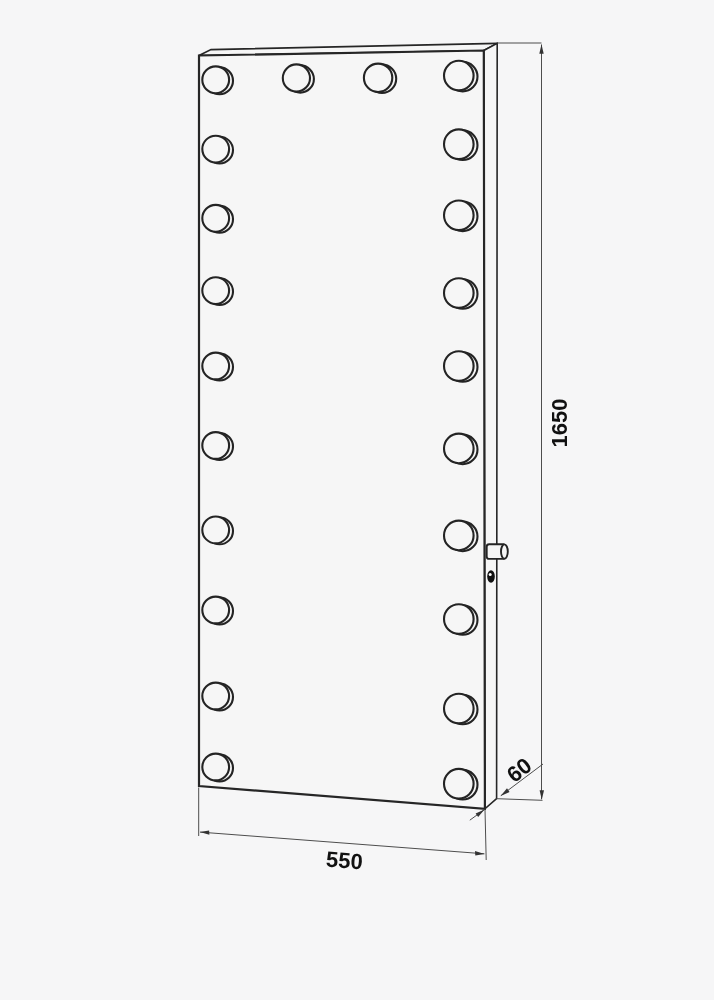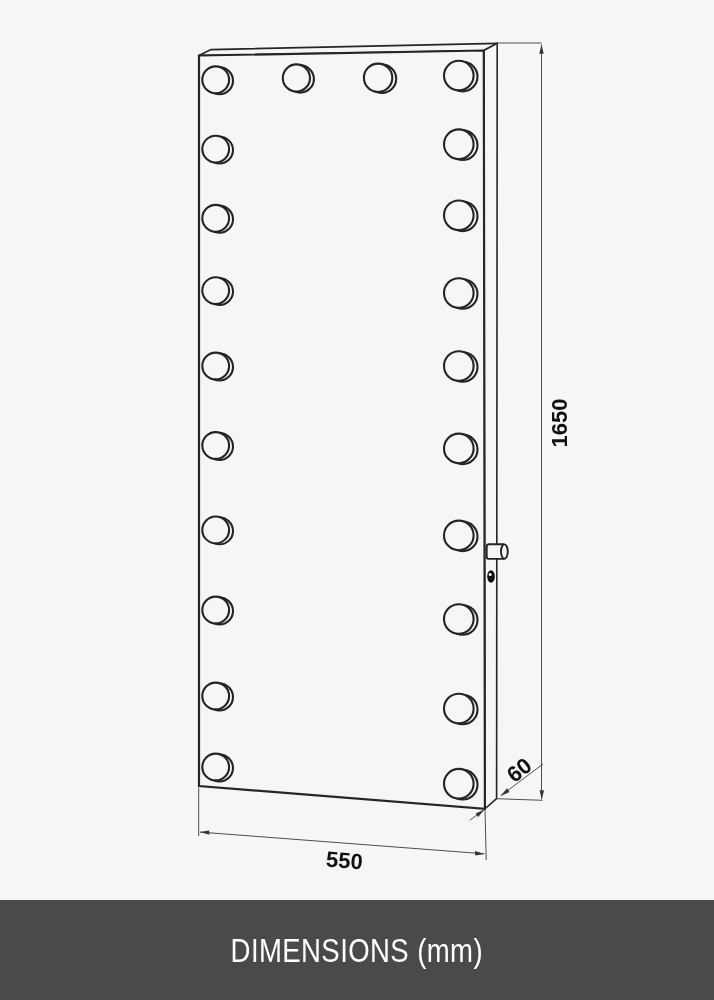--- a/index.html
+++ b/index.html
@@ -183,16 +183,13 @@
   <g fill="#111" font-weight="bold" font-size="22px" text-anchor="middle" font-family="Liberation Sans, sans-serif">
 
     <text transform="translate(344.5 860) rotate(4.4)" y="8">550</text>
 
     <text transform="translate(559.2 423) rotate(-90)" y="8">1650</text>
 
     <text transform="translate(518.9 769.7) rotate(-38)" y="8">60</text>
   </g>
 </svg>
 
-<div class="footer">
-      <span>DIMENSIONS (mm)</span>
-    </div>
 </div>
 
 </body></html>

